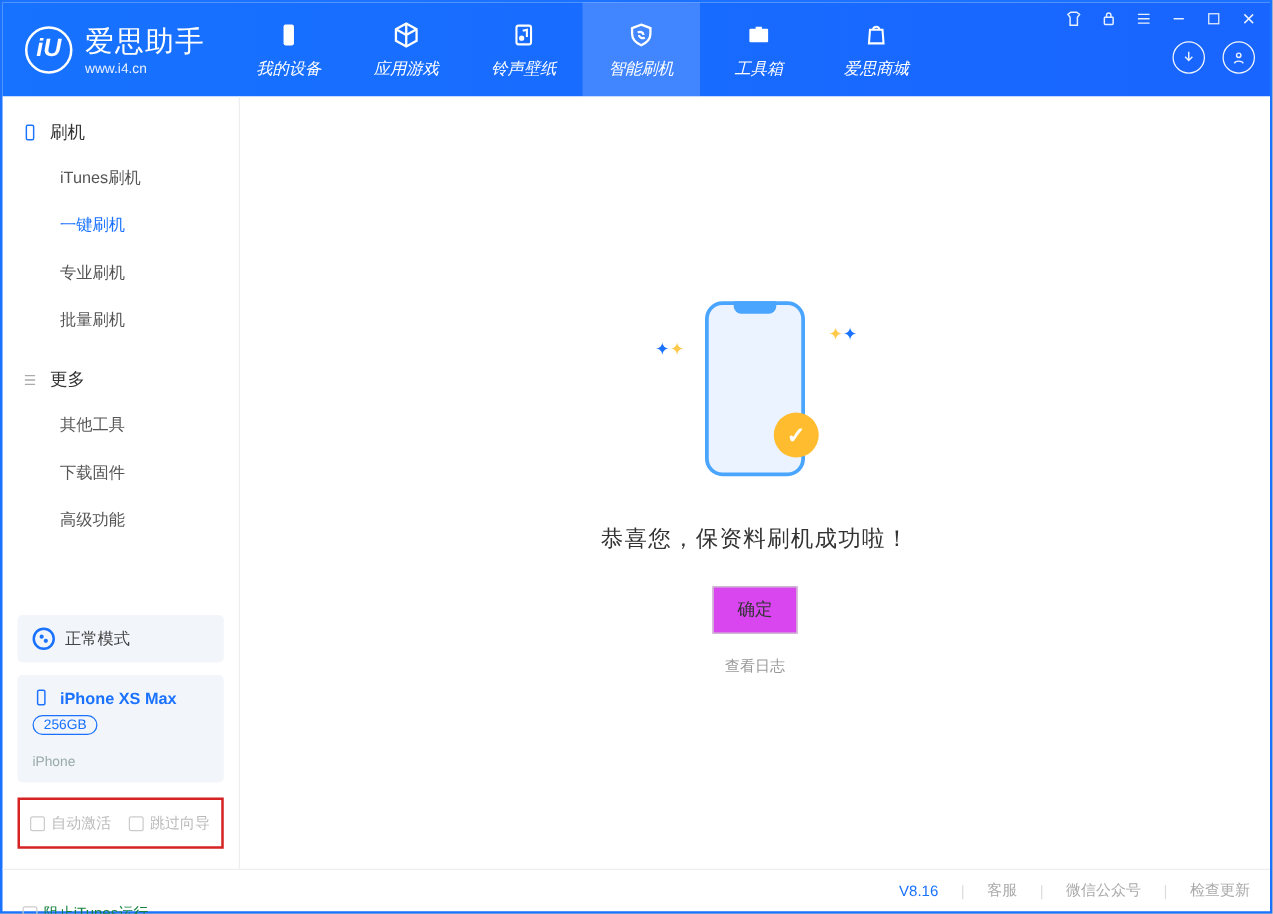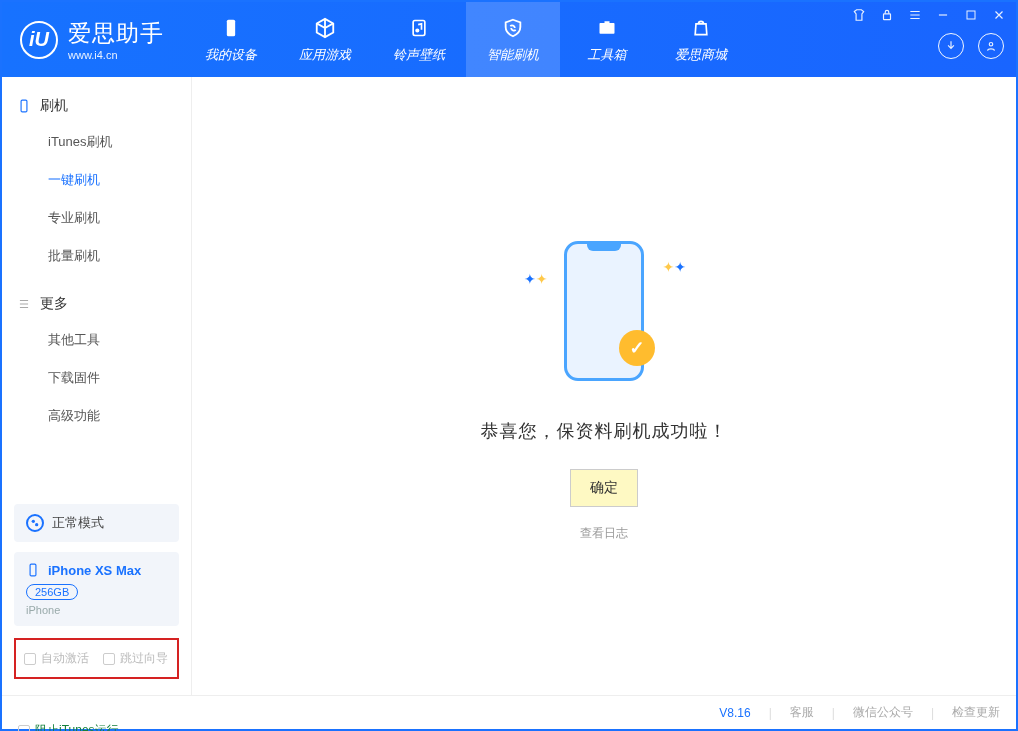--- a/index.html
+++ b/index.html
@@ -132,21 +132,21 @@
     background:#f2f5fa;border-radius:4px;padding:10px 12px;display:flex;align-items:center;gap:8px;font-size:13px;color:#444;margin-bottom:10px;
   }
   .status-dot {
     width:18px;height:18px;border-radius:50%;border:2px solid #1a72ff;display:flex;align-items:center;justify-content:center;
   }
   .device-card {
     background:#f2f5fa;border-radius:4px;padding:10px 12px;font-size:13px;color:#1a72ff;
   }
   .device-card .devrow{display:flex;align-items:center;gap:8px;font-weight:600;}
   .capacity-badge{display:inline-block;border:1px solid #1a72ff;border-radius:10px;padding:1px 8px;font-size:11px;margin-top:6px;}
-  .device-sub{font-size:11px;color:#9aa;margin-top:4px;}
+  .device-sub{font-size:11px;color:#9aa;margin-top:16px;}
   .red-box {
     border: 2px solid #d52222;
     margin-top:12px;padding:10px 8px;display:flex;align-items:center;gap:14px;justify-content:flex-start;
   }
   .chk {
     display:flex;align-items:center;gap:5px;font-size:12px;color:#bbb;cursor:pointer;
   }
   .chk .box{width:12px;height:12px;border:1px solid #ccc;border-radius:2px;}
   
   .main {
@@ -154,21 +154,21 @@
     display:flex;flex-direction:column;align-items:center;justify-content:center;
     position:relative;
   }
   .illust { width:200px;height:160px;position:relative;display:flex;align-items:center;justify-content:center;}
   .phone{width:80px;height:140px;border:3px solid #4aa5ff;border-radius:14px;position:relative;background:#eaf3ff;}
   .notch{position:absolute;top:-3px;left:50%;transform:translateX(-50%);width:34px;height:10px;background:#4aa5ff;border-radius:0 0 6px 6px;}
   .badge{position:absolute;right:-14px;bottom:12px;width:36px;height:36px;background:#ffbc2e;border-radius:50%;display:flex;align-items:center;justify-content:center;color:#fff;font-size:18px;font-weight:bold;}
   .spark{position:absolute;color:#1a72ff;font-size:14px;}
   .spark span{color:#ffc94a;}
   .msg{font-size:18px;color:#333;margin-top:28px;letter-spacing:1px;}
-  .ok-btn{margin-top:26px;padding:9px 19px;border:1px solid #ccc;background:#fef9c3;font-size:14px;color:#333;cursor:pointer;}
+  .ok-btn{margin-top:26px;padding:9px 19px;border:1px solid #ccc;background:#d946ef;font-size:14px;color:#333;cursor:pointer;}
   .log-link{margin-top:18px;font-size:12px;color:#999;cursor:pointer;}
   
   .footer{
     height:34px;border-top:1px solid #eee;display:flex;align-items:center;padding:0 16px;font-size:12px;color:#aaa;
   }
   .footer .right{margin-left:auto;display:flex;align-items:center;gap:18px;}
   .footer .sep{color:#ddd;}
 </style>
 </head>
 <body>

